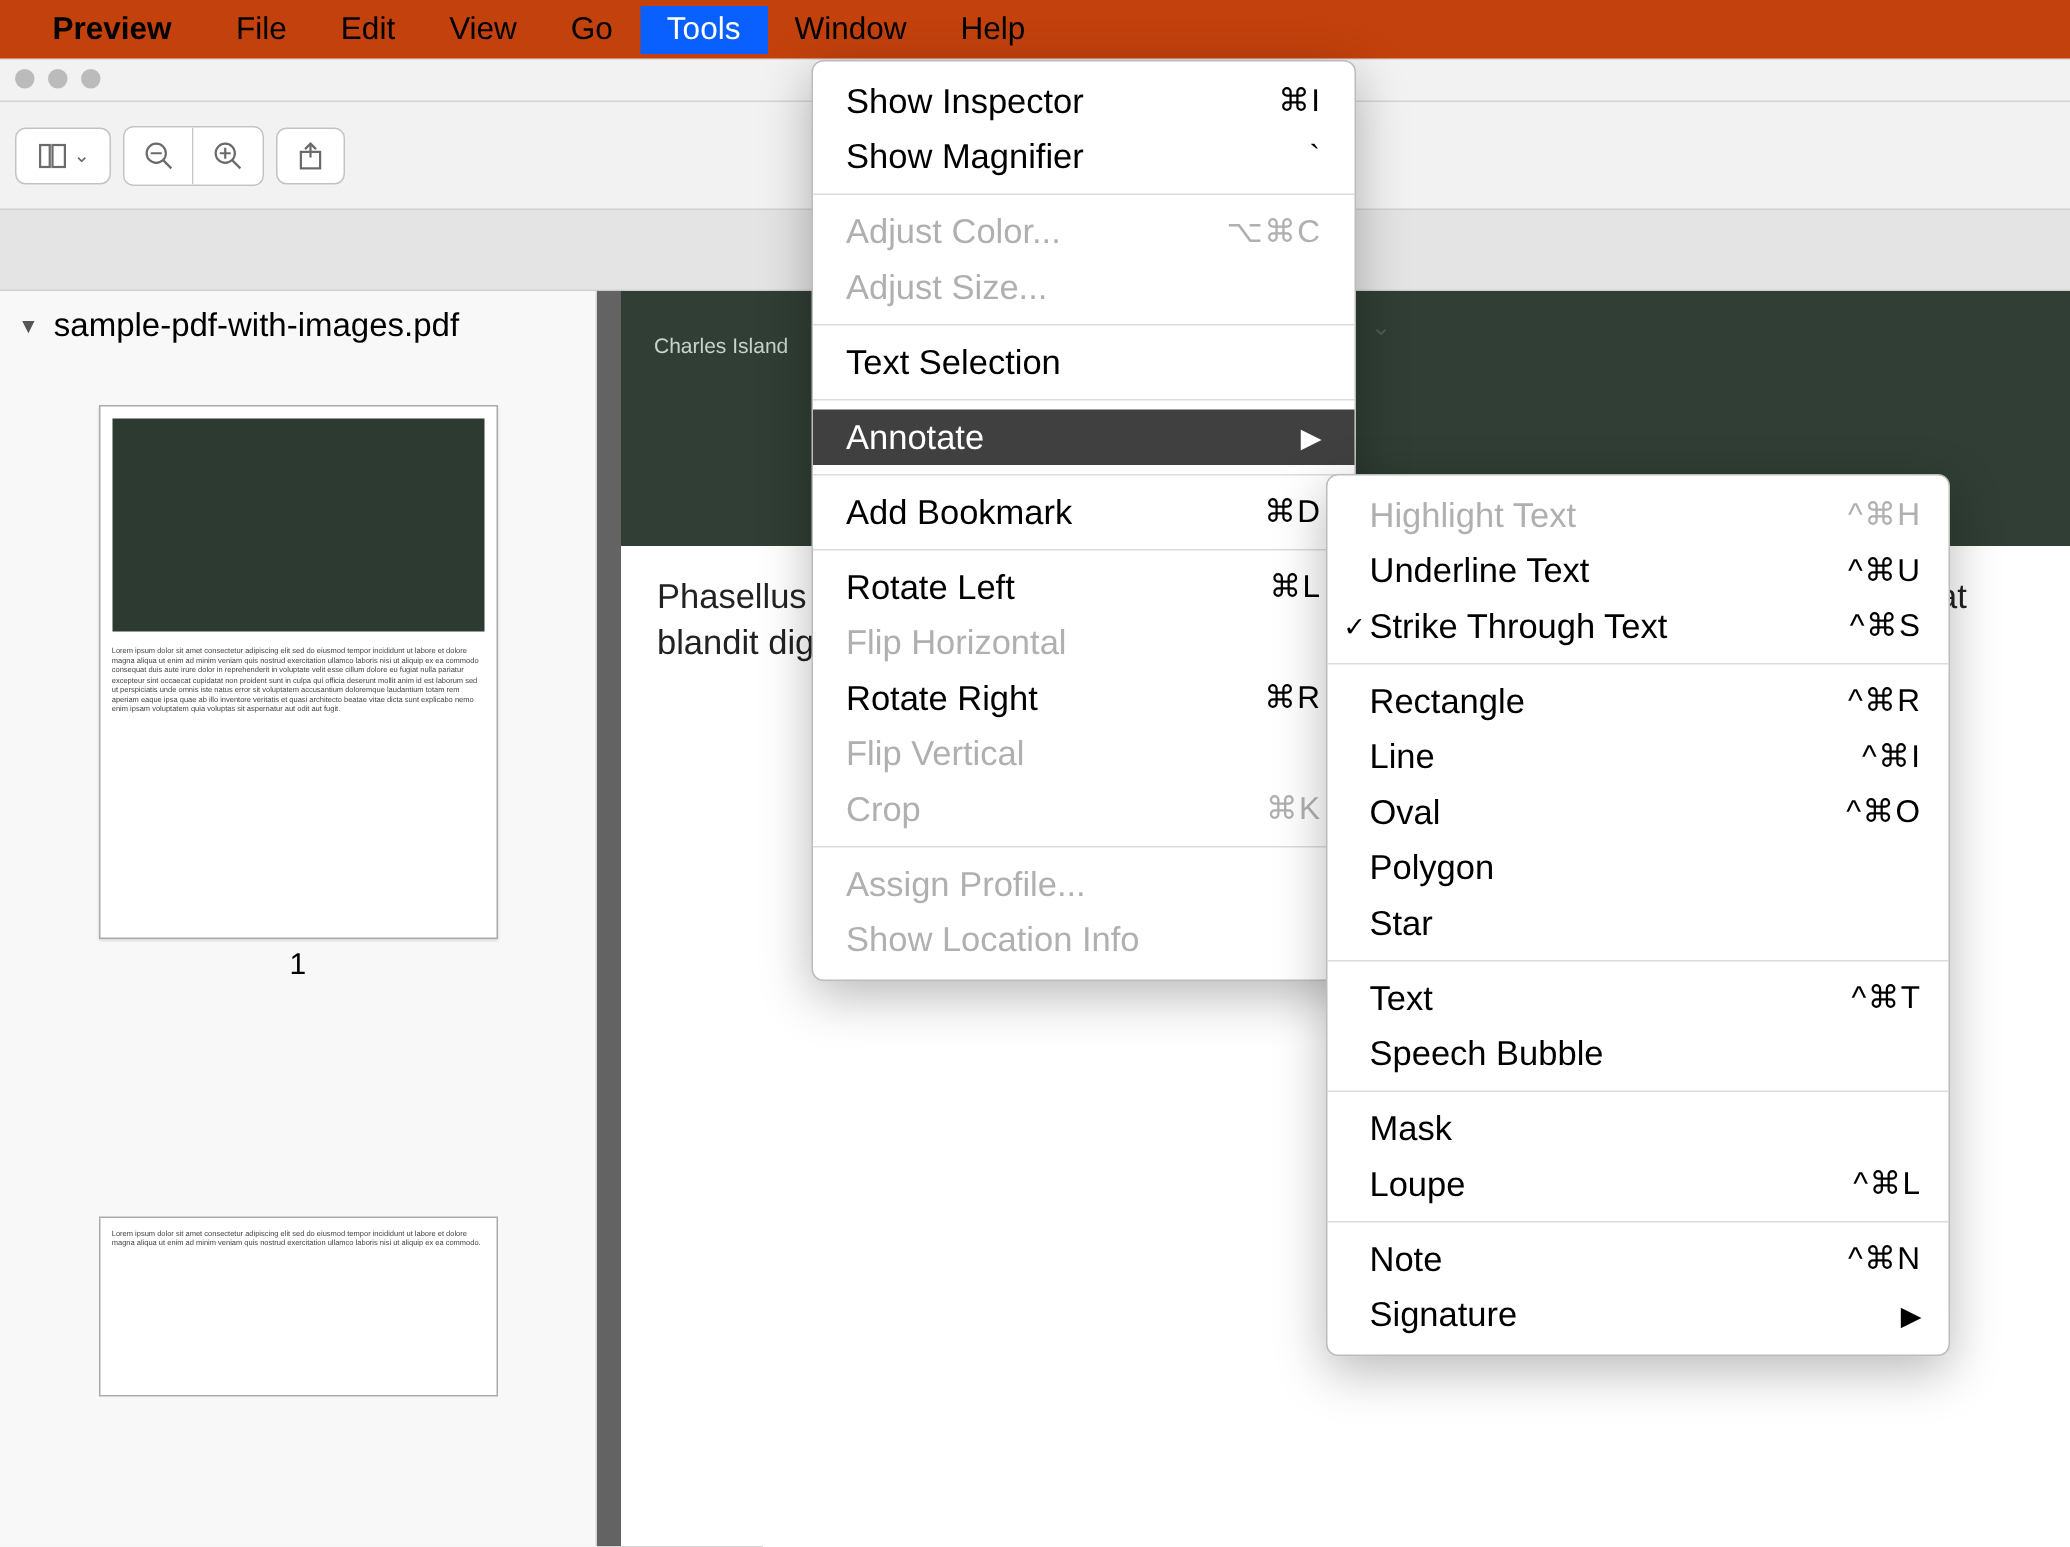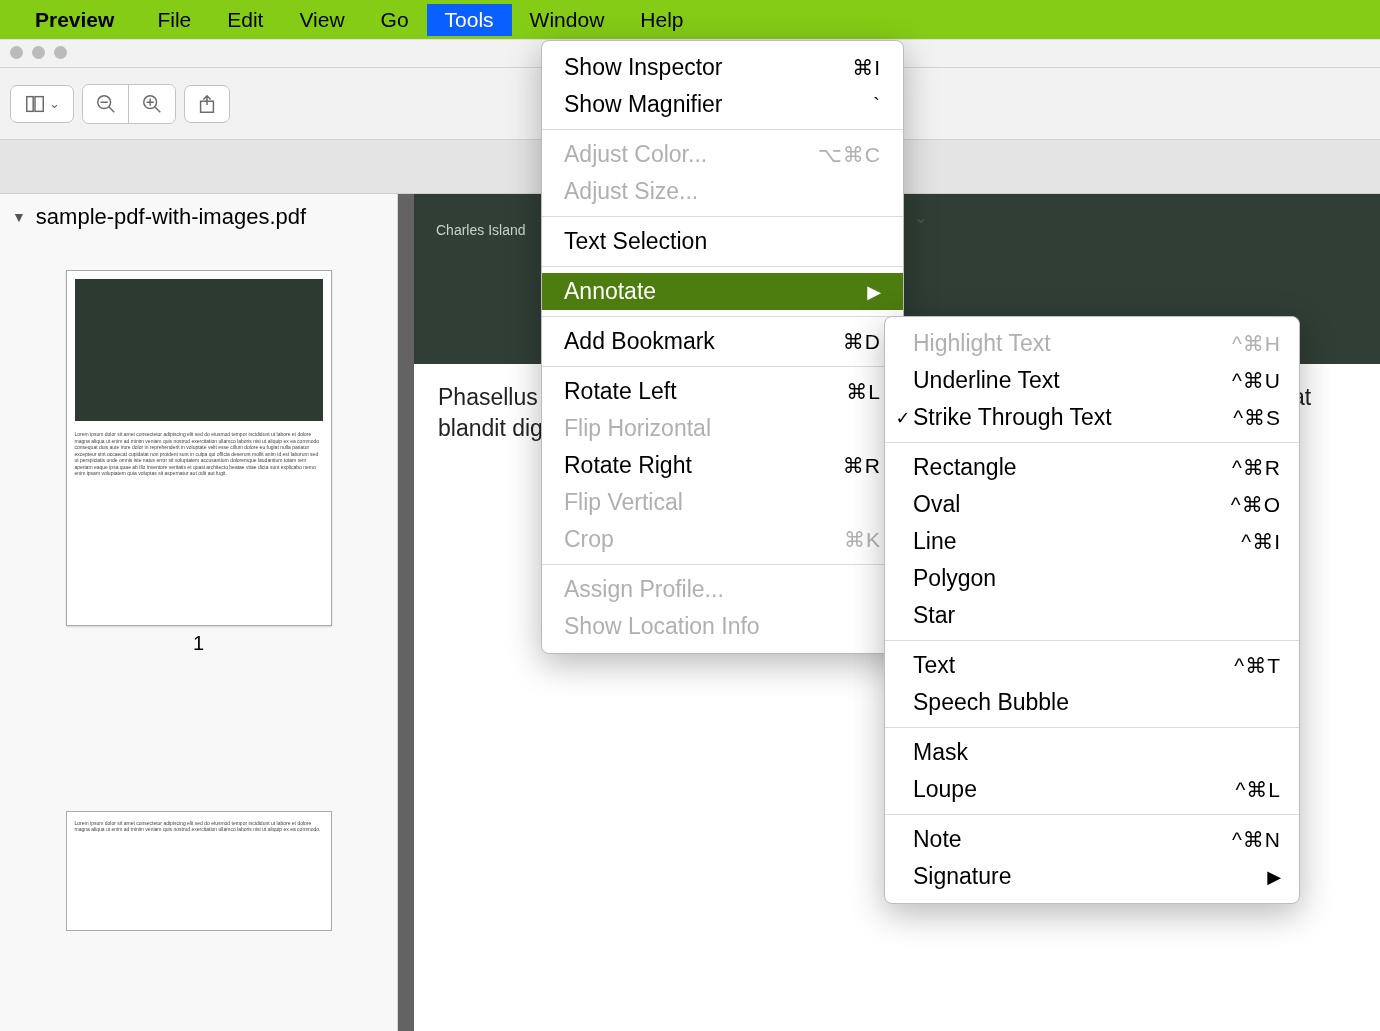--- a/index.html
+++ b/index.html
@@ -6,21 +6,21 @@
 body {
   font-family: -apple-system, "Helvetica Neue", Arial, sans-serif;
   font-size: 21px;
   width: 1380px; height: 1031px;
   background: #ececec;
   overflow: hidden;
   position: relative;
 }
 .menubar {
   height: 40px;
-  background: #84cc16;
+  background: #c2410c;
   display: flex;
   align-items: center;
   padding: 0 15px;
   gap: 0;
   border-bottom: 1px solid #e0e0e0;
 }
 .menubar .apple { font-size: 22px; margin-right: 20px; }
 .menubar .app-name { font-weight: 700; margin-right: 25px; }
 .menubar .mitem { padding: 4px 18px; cursor: default; }
 .menubar .mitem.active { background: #0a60ff; color: #fff; }
@@ -66,21 +66,21 @@
 .doc-body .s{text-decoration:line-through;}
 
 .dd {
   position:absolute; background:#fff; border:1px solid #bcbcbc; border-radius:8px;
   box-shadow:0 10px 34px rgba(0,0,0,.28);
   padding:8px 0;
   font-size:23px;
 }
 .dd .row{display:flex;align-items:center;justify-content:space-between;padding:5px 22px;min-height:36px;}
 .dd .row.dis{color:#b0b0b0;}
-.dd .row.sel{background:#4d7c0f;color:#fff;}
+.dd .row.sel{background:#404040;color:#fff;}
 .dd .row .sc{font-size:21px;letter-spacing:1px;}
 .dd hr{border:none;border-top:1px solid #dcdcdc;margin:6px 0;}
 .dd .arrow{font-size:18px;}
 .dd .check{width:20px;text-align:center;font-size:18px;}
 .dd2 .row{padding:5px 18px 5px 8px;}
 .dd2 .lbl{display:flex;align-items:center;}
 .dd1{left:541px;top:40px;width:363px;}
 .dd2{left:884px;top:316px;width:416px;}
 </style>
 </head>
@@ -288,34 +288,34 @@
     <div class="row">
       <span class="lbl">
         <span class="check"></span>
         <span>Rectangle</span>
       </span>
       <span class="sc">^⌘R</span>
     </div>
     <div class="row">
       <span class="lbl">
         <span class="check"></span>
+        <span>Line</span>
+      </span>
+      <span class="sc">^⌘I</span>
+    </div>
+    <div class="row">
+      <span class="lbl">
+        <span class="check"></span>
         <span>Oval</span>
       </span>
       <span class="sc">^⌘O</span>
     </div>
     <div class="row">
       <span class="lbl">
         <span class="check"></span>
-        <span>Line</span>
-      </span>
-      <span class="sc">^⌘I</span>
-    </div>
-    <div class="row">
-      <span class="lbl">
-        <span class="check"></span>
         <span>Polygon</span>
       </span>
       <span></span>
     </div>
     <div class="row">
       <span class="lbl">
         <span class="check"></span>
         <span>Star</span>
       </span>
       <span></span>

